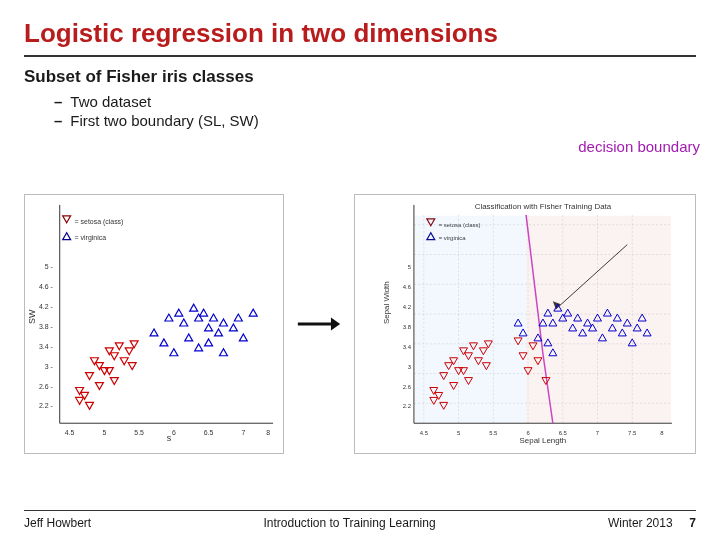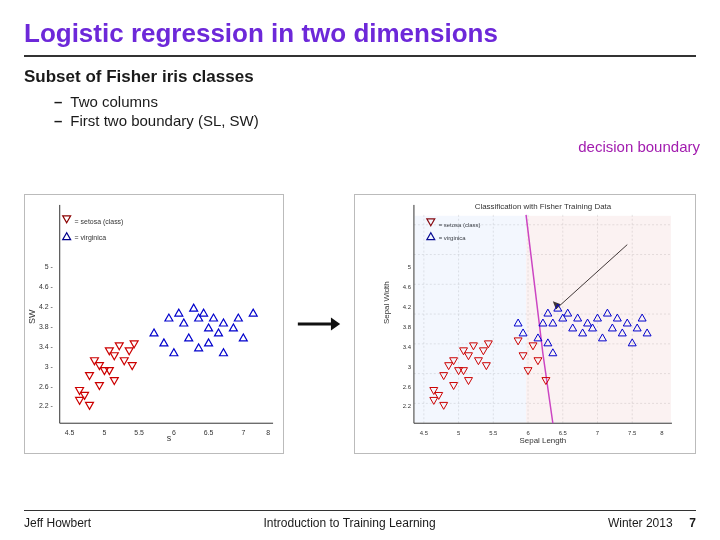--- a/index.html
+++ b/index.html
@@ -13,21 +13,21 @@
     .page {
       width: 720px;
       height: 540px;
       padding: 18px 24px 10px 24px;
       display: flex;
       flex-direction: column;
     }
     .title {
       font-size: 26px;
       font-weight: bold;
-      color: #6d28d9;
+      color: #b91c1c;
       border-bottom: 2px solid #333;
       padding-bottom: 6px;
       margin-bottom: 10px;
     }
     .subtitle {
       font-size: 17px;
       font-weight: bold;
       color: #1a1a1a;
       margin-bottom: 6px;
     }
@@ -111,21 +111,21 @@
 <body>
 
 <div class="page" style="position:relative;">
   <div class="title">Logistic regression in two dimensions</div>
 
   <div class="subtitle">Subset of Fisher iris classes</div>
 
   <div class="bullets">
     <div class="bullet-row">
       <span class="bullet-dash">–</span>
-      <span>Two columns</span>
+      <span>Two dataset</span>
     </div>
     <div class="bullet-row">
       <span class="bullet-dash">–</span>
       <span>First two boundary (SL, SW)</span>
     </div>
   </div>
 
   <div class="decision-boundary-label">decision boundary</div>
 
   <div class="content-area">

